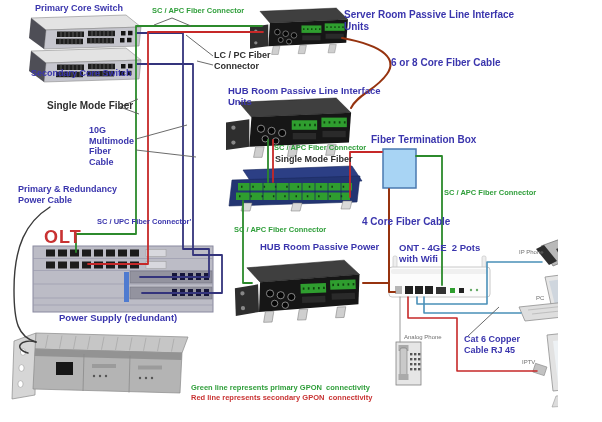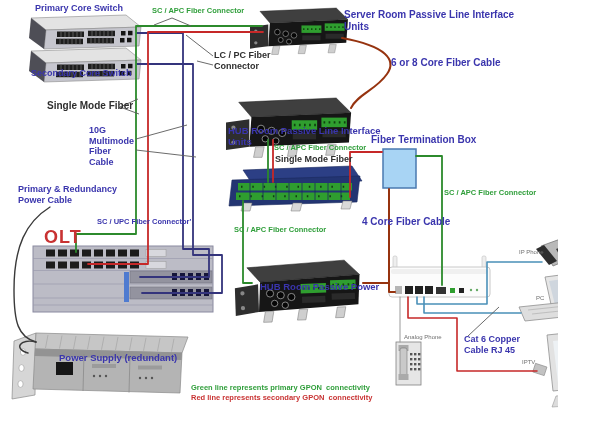--- a/index.html
+++ b/index.html
@@ -10,21 +10,21 @@
   .lbl span{display:block;}
   .blue{color:#3a35ad;}
   .green{color:#2f9e3a;}
   .red{color:#c83232;}
   .dark{color:#2e2e2e;}
   .gray{color:#6f6f6f;font-weight:normal;}
   .f6{font-size:6px;}
   .f75{font-size:7.5px;}
   .f85{font-size:10px;}
   .f9{font-size:9px;}
-  .f95{font-size:9.5px;margin-top:40px;}
+  .f95{font-size:9.5px;}
   .f14{font-size:18px;letter-spacing:1px;}
 </style>
 </head>
 <body>
 
 <div id="canvas">
 
 <svg id="gfx" width="602" height="422" viewBox="0 0 602 422">
   <defs>
     <g id="coreswitch">
@@ -244,20 +244,21 @@
 <div class="lbl blue f85" style="left:371px;top:134px">Fiber Termination Box</div>
 <div class="lbl green f75" style="left:274px;top:144px">SC / APC Fiber Connector</div>
 <div class="lbl dark f9" style="left:275px;top:154px">Single Mode Fiber</div>
 <div class="lbl green f75" style="left:444px;top:189px">SC / APC Fiber Connector</div>
 <div class="lbl blue f9" style="left:18px;top:184px"><span>Primary &amp; Redundancy</span><span>Power Cable</span></div>
 <div class="lbl blue f85" style="left:362px;top:216px">4 Core Fiber Cable</div>
 <div class="lbl blue f75" style="left:97px;top:218px">SC / UPC Fiber Connector'</div>
 <div class="lbl green f75" style="left:234px;top:226px">SC / APC Fiber Connector</div>
 <div class="lbl red f14" style="left:44px;top:227px">OLT</div>
 <div class="lbl blue f95" style="left:260px;top:241px"><span>HUB Room Passive Power</span></div>
+<div class="lbl blue f95" style="left:399px;top:242px"><span>ONT - 4GE  2 Pots</span><span>with Wifi</span></div>
 <div class="lbl gray f6" style="left:519px;top:249px">IP Phone</div>
 <div class="lbl gray f6" style="left:536px;top:295px">PC</div>
 <div class="lbl blue f95" style="left:59px;top:312px">Power Supply (redundant)</div>
 <div class="lbl gray f6" style="left:404px;top:334px">Analog Phone</div>
 <div class="lbl blue f9" style="left:464px;top:334px"><span>Cat 6 Copper</span><span>Cable RJ 45</span></div>
 <div class="lbl gray f6" style="left:522px;top:359px">IPTV</div>
 <div class="lbl green f75" style="left:191px;top:384px">Green line represents primary GPON  connectivity</div>
 <div class="lbl red f75" style="left:191px;top:394px">Red line represents secondary GPON  connectivity</div>
 
 </div>

